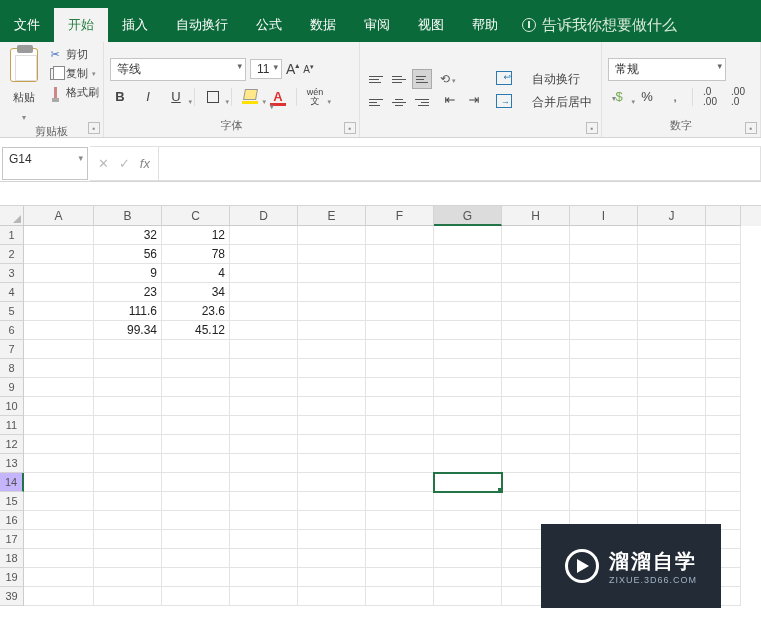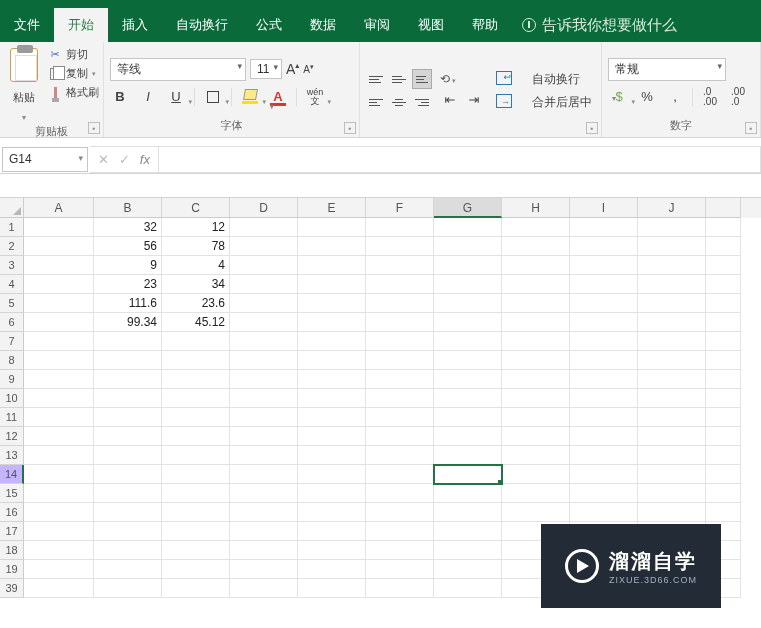--- a/index.html
+++ b/index.html
@@ -73,21 +73,21 @@
 
 .num-top { margin-bottom:6px; }
 .num-combo { width: 118px; }
 .num-bot { display:flex; gap:6px; align-items:center; }
 .nbtn { width:22px; height:20px; display:flex; align-items:center; justify-content:center; font-size:13px; color:#444; cursor:pointer; position:relative; }
 .nbtn.dd::after { content:"▾"; font-size:7px; position:absolute; right:-5px; bottom:1px; color:#888; }
 .curr-ic { color:#7a5; }
 .dec-inc, .dec-dec { font-size:10px; line-height:1; }
 
 
-.fbar { height: 28px; border-bottom:1px solid #d4d4d4; display:flex; align-items:stretch; margin-top: 8px; }
+.fbar { height: 36px; border-bottom:1px solid #d4d4d4; display:flex; align-items:stretch; margin-top: 8px; }
 .namebox { width: 86px; border:1px solid #c5c5c5; margin:1px 2px; background:#fff; font-size:12px; padding:4px 16px 4px 6px; color:#333; position:relative; }
 .namebox::after { content:"▾"; position:absolute; right:4px; top:5px; font-size:9px; color:#888; }
 .fx-btns { display:flex; align-items:center; border:1px solid #e0e0e0; border-left:none; padding: 0 8px; gap:10px; color:#bbb; font-size:13px; }
 .fx-btns .fx { font-style:italic; color:#888; }
 .fx-input { flex:1; border:1px solid #e0e0e0; border-left:none; background:#fff; }
 
 .spacer { height: 24px; background: #fff; border-bottom: 1px solid #d4d4d4; }
 
 
 .sheet { position: relative; }

